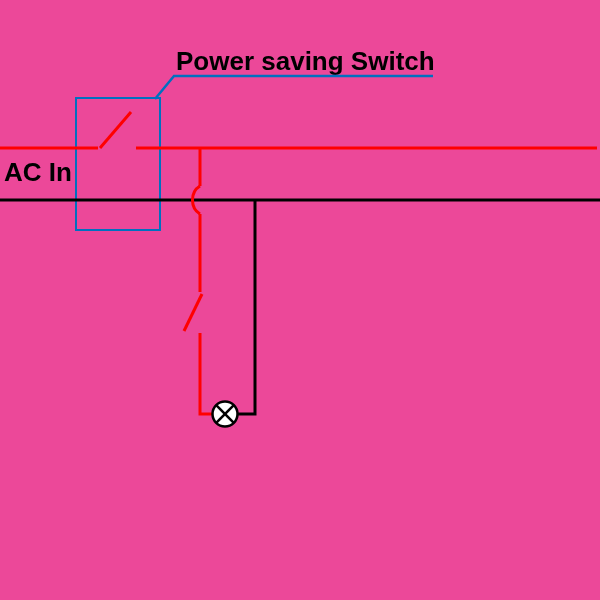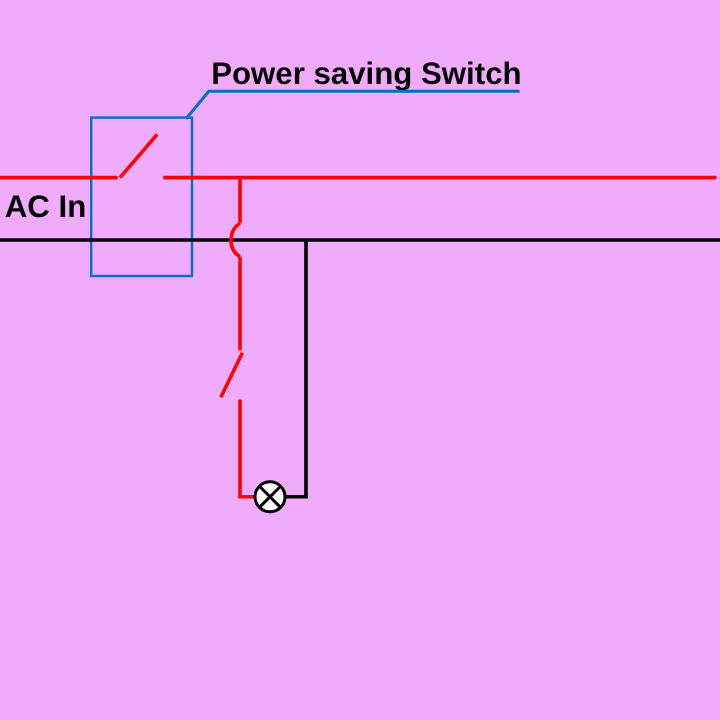--- a/index.html
+++ b/index.html
@@ -8,21 +8,21 @@
     background: #ffffff;
     width: 600px;
     height: 600px;
     overflow: hidden;
     font-family: "Liberation Sans", sans-serif;
   }
   .canvas {
     position: relative;
     width: 600px;
     height: 600px;
-    background: #f0abfc;
+    background: #ec4899;
   }
   svg {
     display: block;
   }
   .wire-live {
     stroke: var(--wire-live, #FF0000);
     stroke-width: 3;
     fill: none;
   }
   .wire-neutral {

